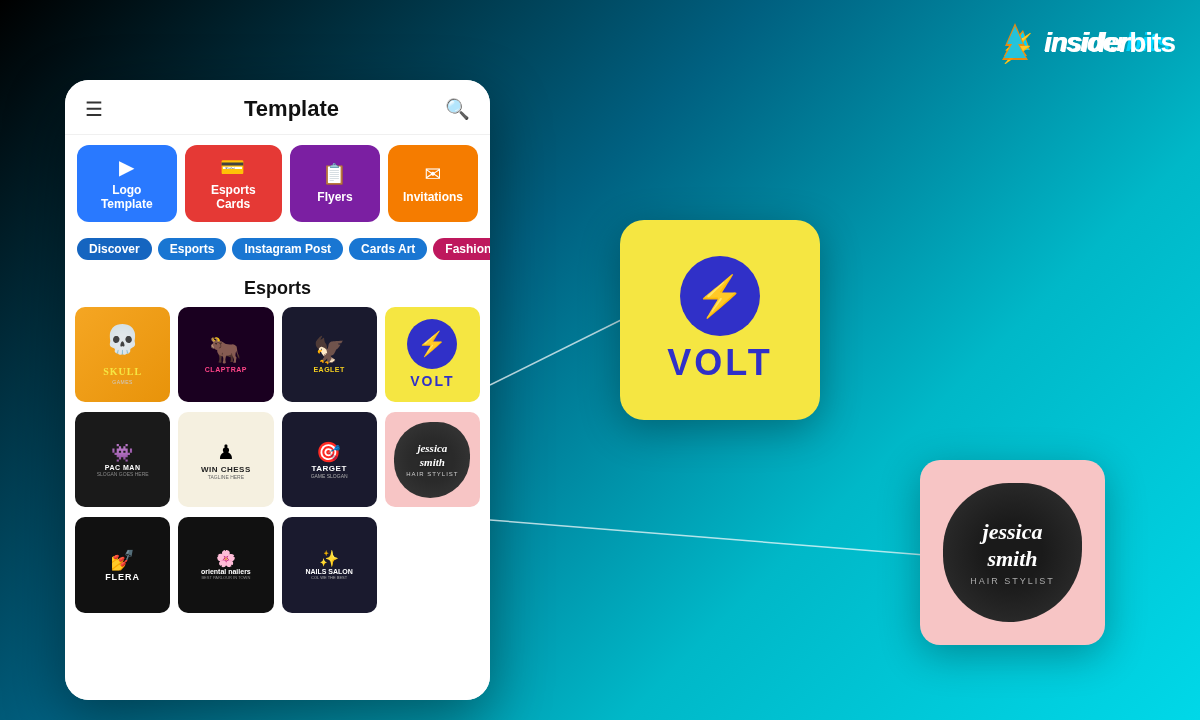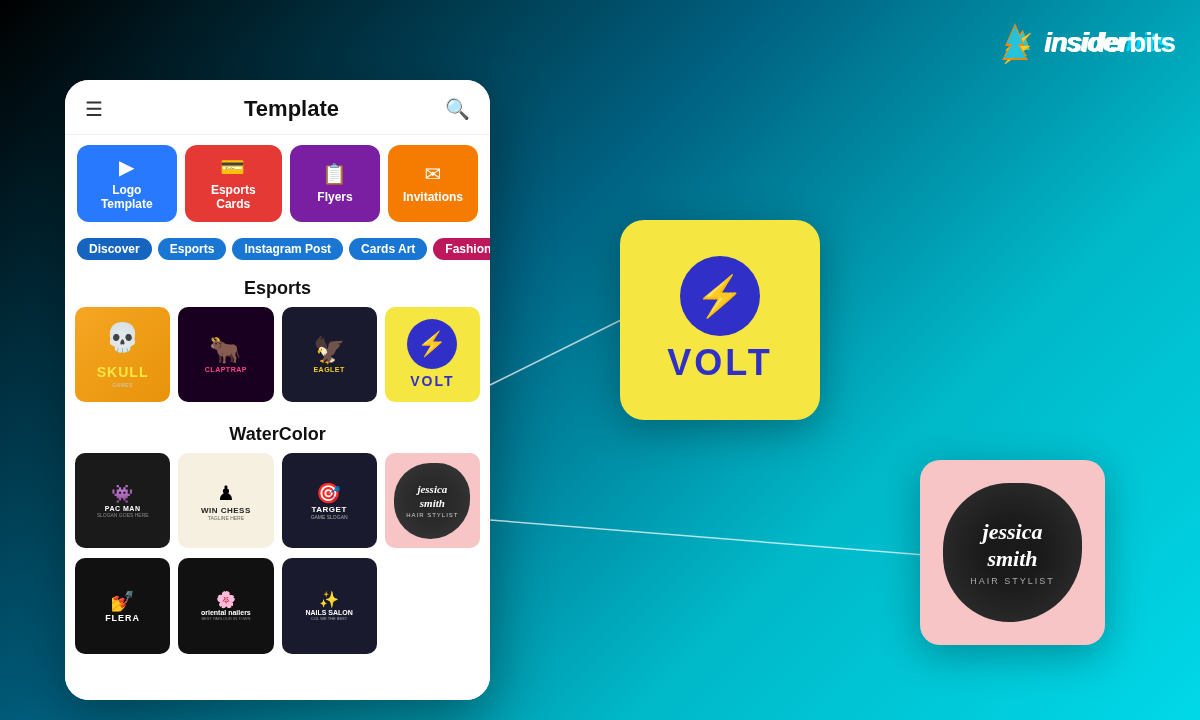--- a/index.html
+++ b/index.html
@@ -351,26 +351,27 @@
     }
     .jessica-large-subtitle {
       font-size: 9px;
       color: #aaa;
       text-align: center;
       margin-top: 4px;
       letter-spacing: 2px;
       text-transform: uppercase;
     }
     .skull-title {
-      font-size: 14px;
+      font-size: 10px;
       font-weight: 900;
       color: #f5e642;
       text-transform: uppercase;
       letter-spacing: 1px;
       margin-top: 8px;
+      font-family: Liberation Serif, serif;
     }
     .skull-sub {
       font-size: 5px;
       color: #ccc;
       letter-spacing: 0.5px;
     }
 
     
     .chess-inner {
       background: #f5f0e0;
@@ -607,21 +608,20 @@
       <div class="logo-card card-volt card-volt-highlighted">
         <div style="background:#f5e642;width:100%;height:100%;display:flex;flex-direction:column;align-items:center;justify-content:center;">
           <div class="bolt-circle">
             <span class="bolt-symbol">⚡</span>
           </div>
           <div class="volt-label">VOLT</div>
         </div>
       </div>
     </div>
 
-    <div class="section-title">WaterColor</div>
     <div class="logo-grid">
 
       <div class="logo-card card-pacman">
         <div class="pacman-inner">
           <div class="pac-figure">👾</div>
           <div class="pac-title">PAC MAN</div>
           <div class="pac-sub">SLOGAN GOES HERE</div>
         </div>
       </div>
 

